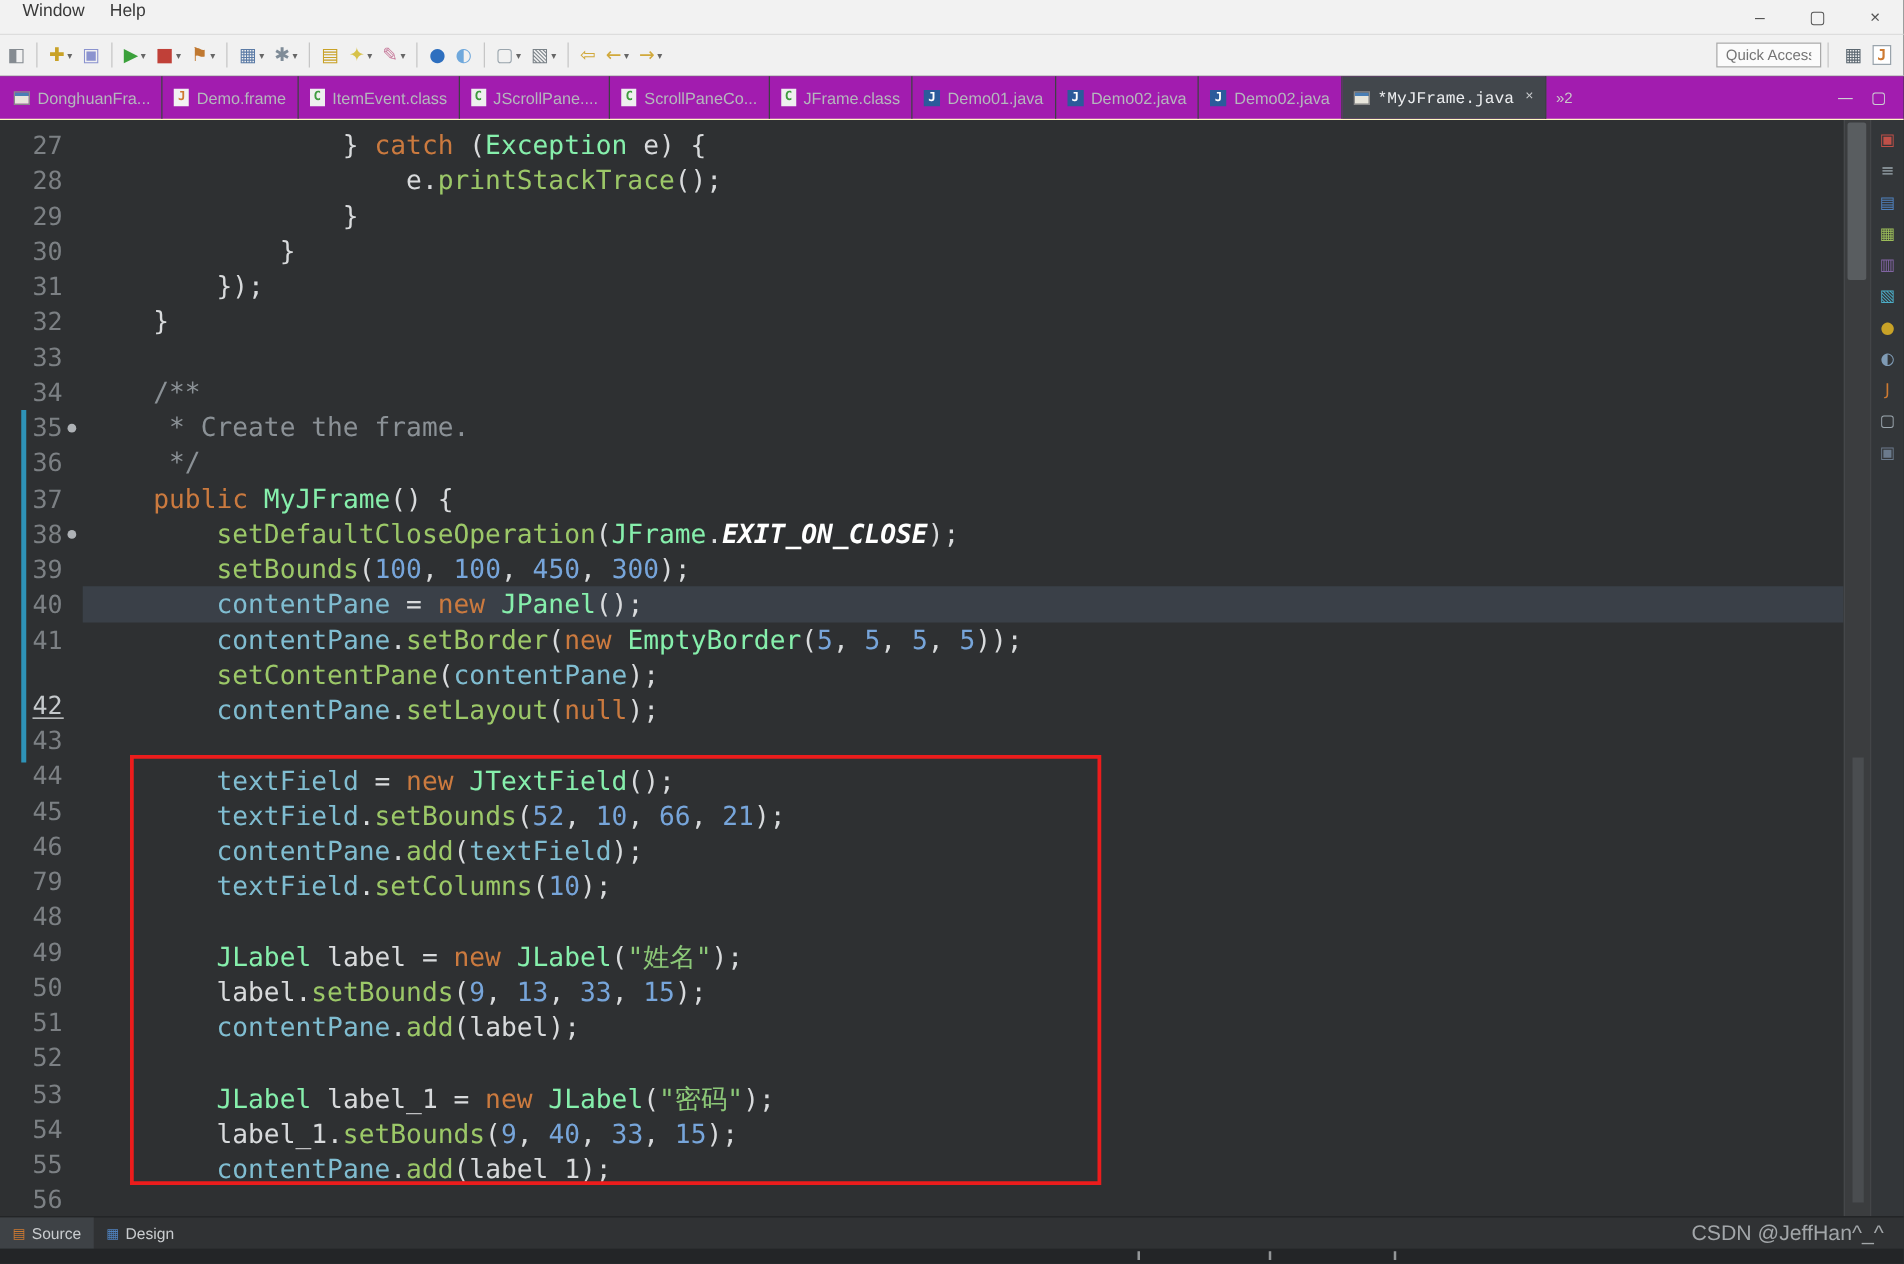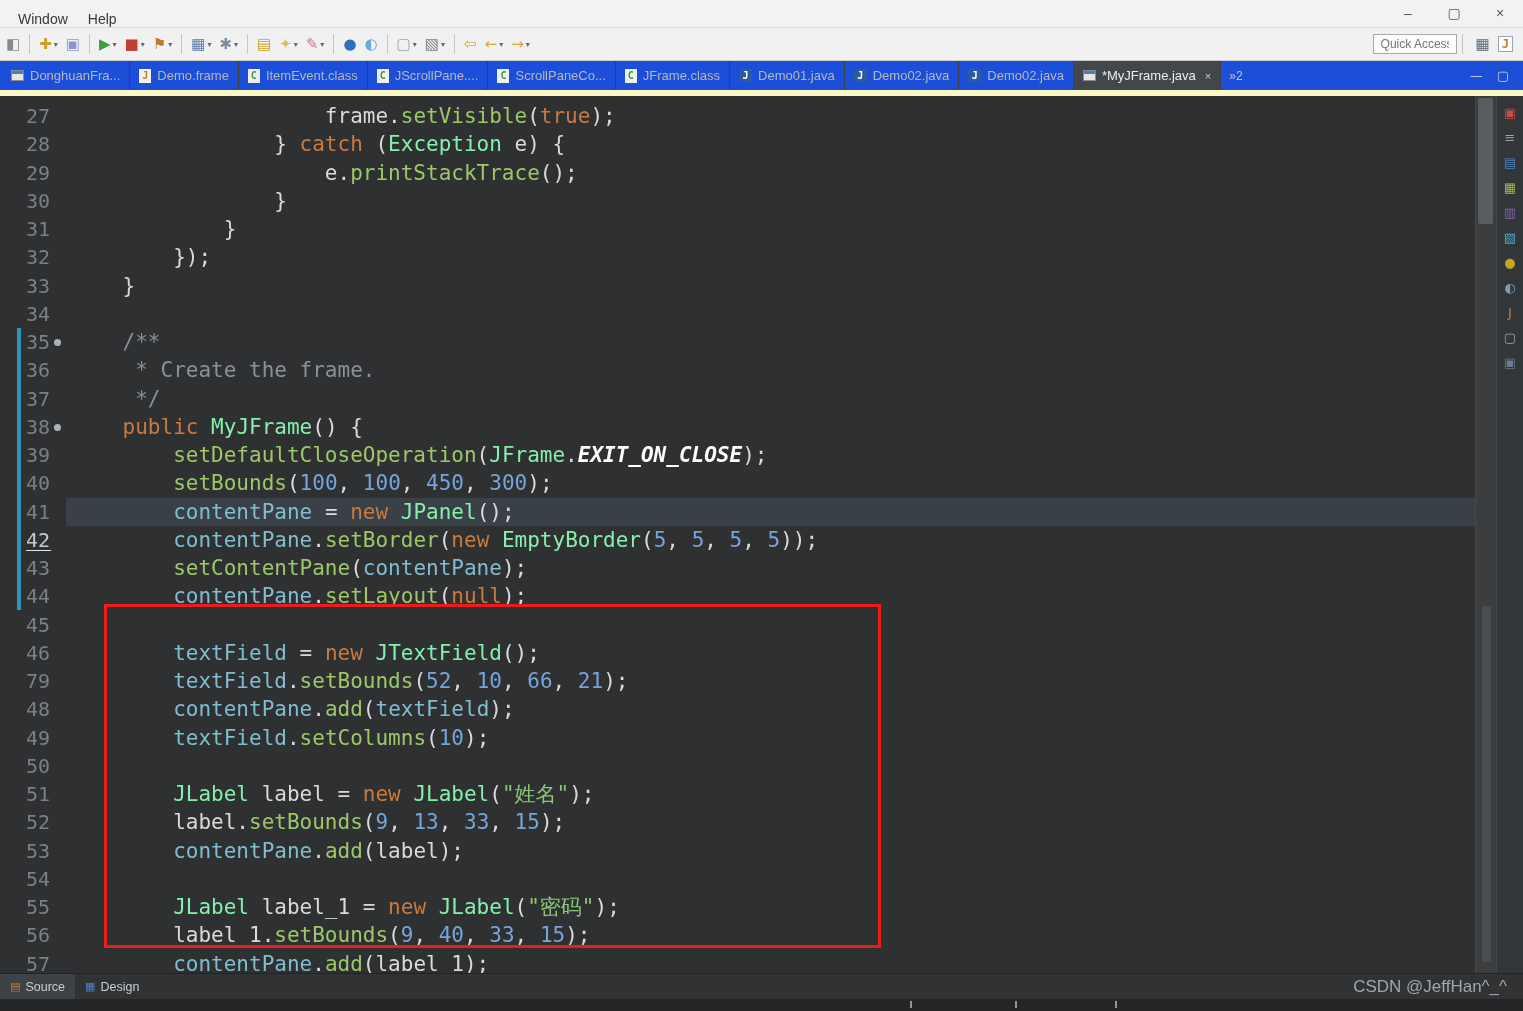--- a/index.html
+++ b/index.html
@@ -1,45 +1,45 @@
 <!DOCTYPE html>
 <html><head>
 <meta charset="utf-8">
 <style>
   * { box-sizing: border-box; margin: 0; padding: 0; }
   html,body { width:1523px; height:1011px; overflow:hidden; background:#2E3032;
               font-family:"Liberation Sans", sans-serif; }
 
   
-  .menubar { height:28px; background:#F2F2F2; display:flex; align-items:flex-end;
+  .menubar { height:28px; background:#F2F2F2; display:flex; align-items:flex-start;
              border-bottom:1px solid #DDDDDD; padding-left:8px; }
   .menu-item { font-size:14px; color:#3A3A3A; padding:0 10px; cursor:default; }
   .win-controls { margin-left:auto; display:flex; }
   .wc { width:46px; text-align:center; font-size:14px; color:#555; line-height:27px; }
 
   
   .toolbar { height:33px; background:#F1F1F1; display:flex; align-items:center;
              border-bottom:1px solid #C9C9C9; padding:0 6px 0 2px; }
   .tbtn { height:24px; display:inline-flex; align-items:center; padding:0 3px; margin:0 1px; border-radius:3px; }
   .tglyph { font-family:"DejaVu Sans", sans-serif; font-size:15px; line-height:22px; }
   .dd { font-size:8px; color:#666; margin-left:2px; }
   .tsep { width:1px; height:20px; background:#C6C6C6; margin:0 5px; display:inline-block; }
   .qa-input { margin-left:auto; width:84px; border:1px solid #A9A9A9; background:#FBFBFB;
               color:#8A8A8A; font-size:12px; padding:2px 7px; font-family:"Liberation Sans",sans-serif; }
   .persp { display:flex; align-items:center; margin-left:8px; margin-right:4px; gap:8px; }
   .persp-grid { font-family:"DejaVu Sans",sans-serif; font-size:15px; color:#5B6770; }
   .persp-java { font-family:"DejaVu Sans Mono",monospace; font-weight:bold; font-size:12px;
                 color:#CE7A31; border:1px solid #9AA4AC; background:#FFFFFF; padding:0 3px; }
 
   
-  .tabbar { height:35px; background:#1d4ed8; display:flex; align-items:stretch;
-            border-bottom:6px solid #fef9c3; padding-left:2px; }
+  .tabbar { height:35px; background:#a21caf; display:flex; align-items:stretch;
+            border-bottom:1px solid #fef9c3; padding-left:2px; }
   .tab { display:flex; align-items:center; gap:6px; padding:0 9px; font-size:13px;
          color:#B4B8BC; border-right:1px solid #3E4144; white-space:nowrap; }
-  .tab.active { background:#42474C; color:#ECEEF0; }
+  .tab.active { background:#42474C; color:#ECEEF0;font-family:Liberation Mono, monospace; }
   .tabicon { display:inline-block; flex:none; text-align:center; }
   .ti-frame { width:13px; height:11px; border:1px solid #8A8A8A;
               background:linear-gradient(180deg,#4A7FB5 3px,#E8E6DC 3px); }
   .ti-java  { width:12px; height:14px; background:#F2F2F2; color:#CE7A31;
               font:bold 10px/14px "DejaVu Sans Mono",monospace; }
   .ti-class { width:12px; height:14px; background:#EFEFEF; color:#3F9B3F;
               font:bold 10px/14px "DejaVu Sans Mono",monospace; }
   .ti-jfile { width:13px; height:13px; background:#2B5B9B; color:#FFFFFF;
               font:bold 10px/13px "DejaVu Sans Mono",monospace; }
   .tabclose { font-size:11px; color:#C9CCCE; margin-left:3px; }
@@ -47,21 +47,21 @@
   .editor-ctl { margin-left:auto; display:flex; align-items:center; gap:14px; padding-right:14px; }
   .ectl { color:#CDD0D3; font-size:13px; font-family:"DejaVu Sans",sans-serif; }
 
   
   .main { height:877px; display:flex; position:relative; background:#2E3032; }
   .annot { width:26px; position:relative; }
   .quickdiff { position:absolute; left:17px; width:4px; top:232px; height:282px; background:#2E93B8; }
   .gutter { width:40px; padding-top:6px; font-family:"DejaVu Sans Mono",monospace;
             font-size:20px; color:#7C8084; }
   .gln { height:28.25px; line-height:28.25px; position:relative; }
-  .gln.uln { color:#C5C9CC; }
+  .gln.uln { color:#C5C9CC;margin-top:24px; }
   .gln.uln::after { content:""; position:absolute; left:0; top:24px; width:25px; height:1px; background:#E4E6E8; }
   .folddot { position:absolute; left:28px; top:11px; width:7px; height:7px; border-radius:50%; background:#AEB2B6; }
   .codecol { flex:1; padding-top:6px; font-family:"DejaVu Sans Mono",monospace; font-size:21px; overflow:hidden; }
   .cln { height:28.25px; line-height:28.25px; white-space:pre; padding-left:6px; }
   .cln.cur { background:#3A4048; }
   .tok-const { font-style:italic; font-weight:bold; }
 
   .scrollcol { width:21px; background:#3B3D3F; border-left:1px solid #45474A; position:relative; }
   .thumb { position:absolute; left:2px; right:3px; top:2px; height:126px; background:#595D60; border-radius:2px; }
   .overview { position:absolute; left:6px; width:9px; top:510px; height:356px; background:#4A4D50; }
@@ -268,21 +268,20 @@
       <div class="gln">50</div>
       <div class="gln">51</div>
       <div class="gln">52</div>
       <div class="gln">53</div>
       <div class="gln">54</div>
       <div class="gln">55</div>
       <div class="gln">56</div>
       <div class="gln">57</div>
     </div>
   <div class="codecol" id="code-lines">
-      <div class="cln"><span class="tok-pl">                    frame.</span><span class="tok-mth">setVisible</span><span class="tok-pl">(</span><span class="tok-kw">true</span><span class="tok-pl">);</span></div>
       <div class="cln"><span class="tok-pl">                } </span><span class="tok-kw">catch</span><span class="tok-pl"> (</span><span class="tok-cls">Exception</span><span class="tok-pl"> e) {</span></div>
       <div class="cln"><span class="tok-pl">                    e.</span><span class="tok-mth">printStackTrace</span><span class="tok-pl">();</span></div>
       <div class="cln"><span class="tok-pl">                }</span></div>
       <div class="cln"><span class="tok-pl">            }</span></div>
       <div class="cln"><span class="tok-pl">        });</span></div>
       <div class="cln"><span class="tok-pl">    }</span></div>
       <div class="cln"></div>
       <div class="cln"><span class="tok-cmt">    /**</span></div>
       <div class="cln"><span class="tok-cmt">     * Create the frame.</span></div>
       <div class="cln"><span class="tok-cmt">     */</span></div>

